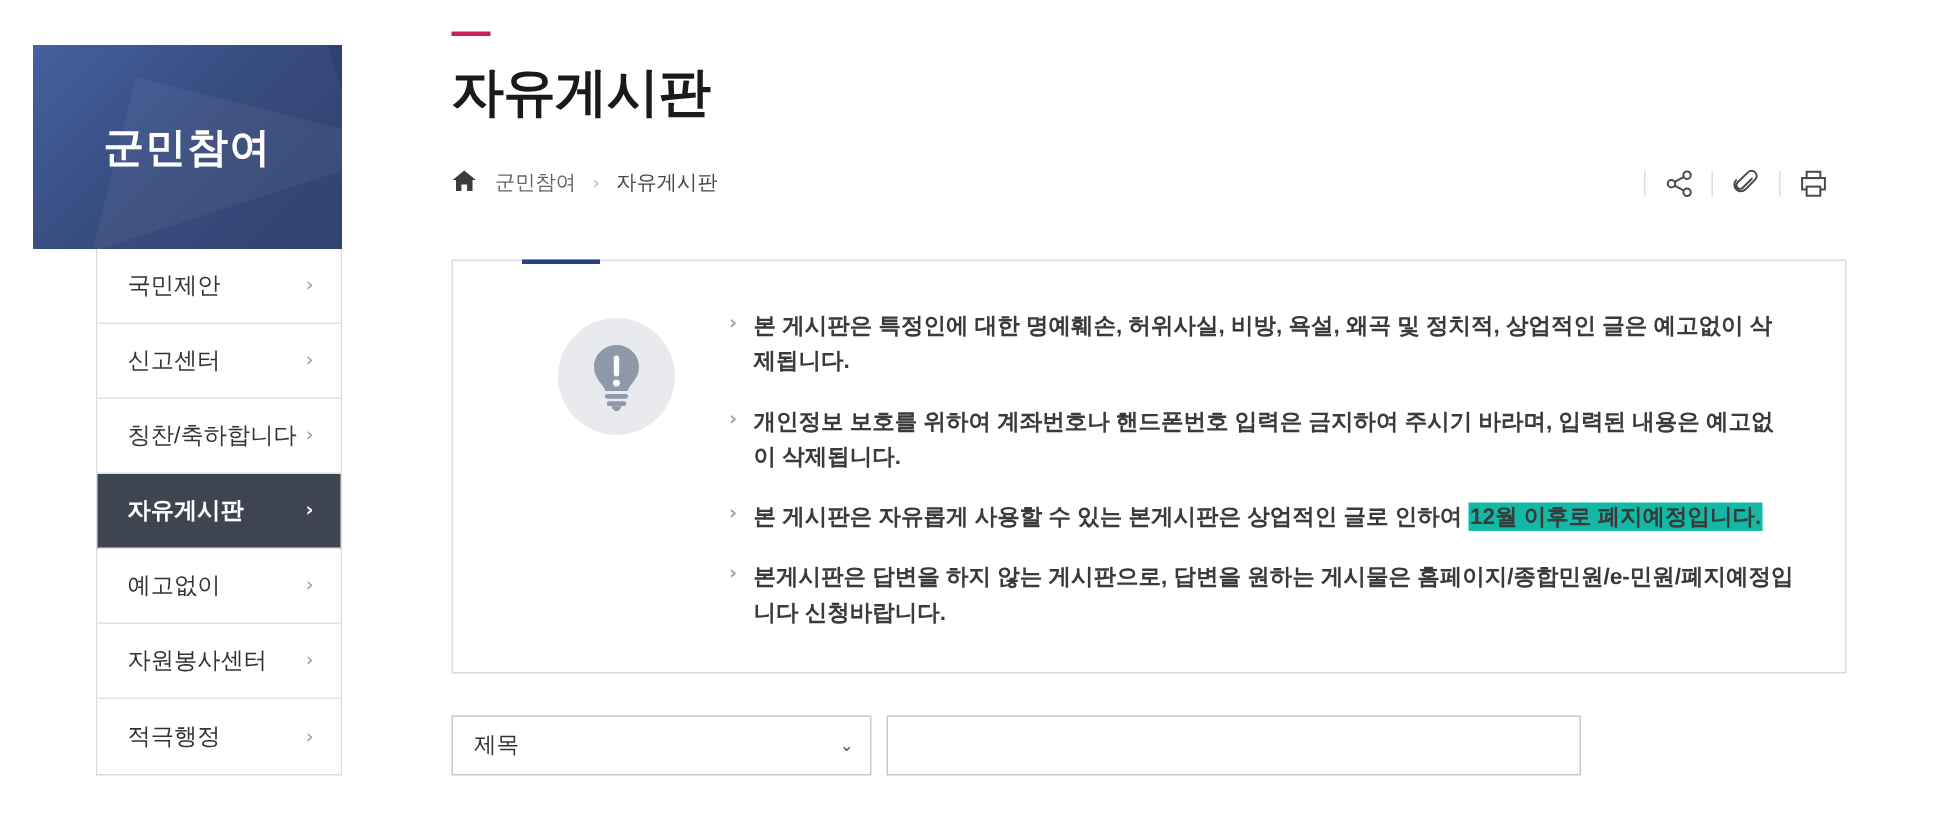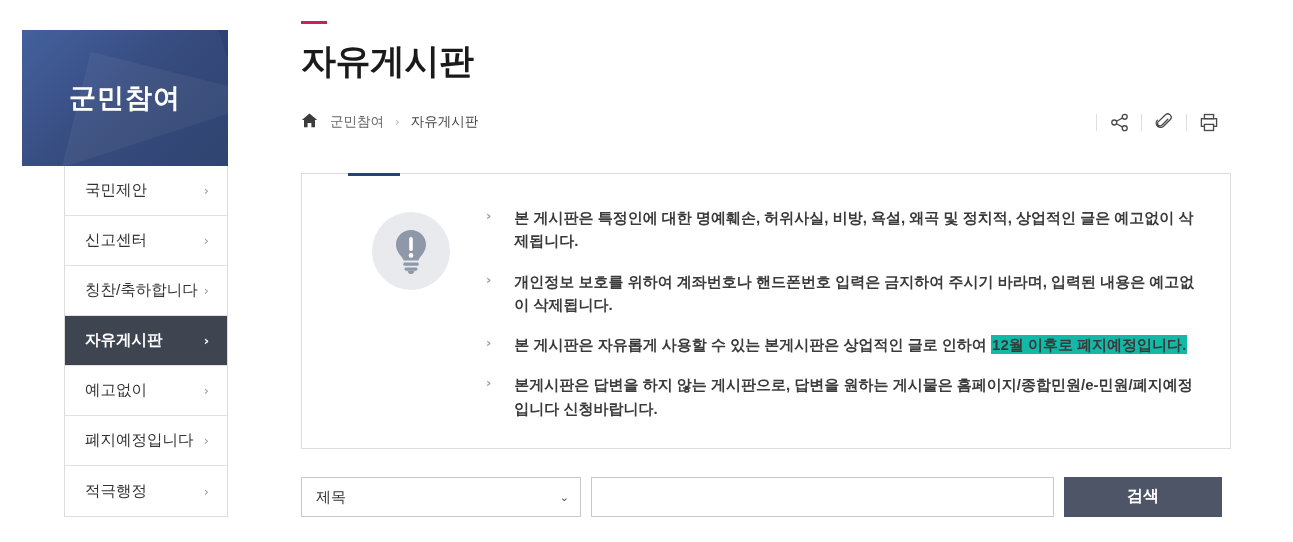--- a/index.html
+++ b/index.html
@@ -204,21 +204,21 @@
   }
   .notice-li:last-child { margin-bottom: 0; }
   .li-arrow {
     color: #9aa0ad;
     margin-right: 11px;
     font-size: 13px;
     line-height: 1.6;
     font-family: "DejaVu Sans", sans-serif;
     flex: 0 0 auto;
   }
-  .li-text { flex: 1; margin-left: 12px; }
+  .li-text { flex: 1; }
   .hl {
     background: #14b8a6;
     padding: 1px 1px;
   }
 
   .search-row {
     margin-top: 28px;
     display: flex;
     align-items: flex-end;
     gap: 10px;
@@ -305,21 +305,21 @@
         <span>자유게시판</span>
         <span class="chev">›</span>
       </div>
 
       <div class="nav-item">
         <span>예고없이</span>
         <span class="chev">›</span>
       </div>
 
       <div class="nav-item">
-        <span>폐지예정입니다</span>
+        <span>자원봉사센터</span>
         <span class="chev">›</span>
       </div>
 
       <div class="nav-item">
         <span>적극행정</span>
         <span class="chev">›</span>
       </div>
 
     </div>
   </div>
@@ -409,17 +409,16 @@
     </div>
 
     <div class="search-row">
       <div class="select-wrap">
         <select class="sel">
           <option selected="">제목</option>
         </select>
         <span class="sel-arrow">⌄</span>
       </div>
       <input class="kw-input" type="text" value="" placeholder="" style="">
-      <button class="search-btn">검색</button>
     </div>
 
   </div>
 </div>
 
 </body></html>

